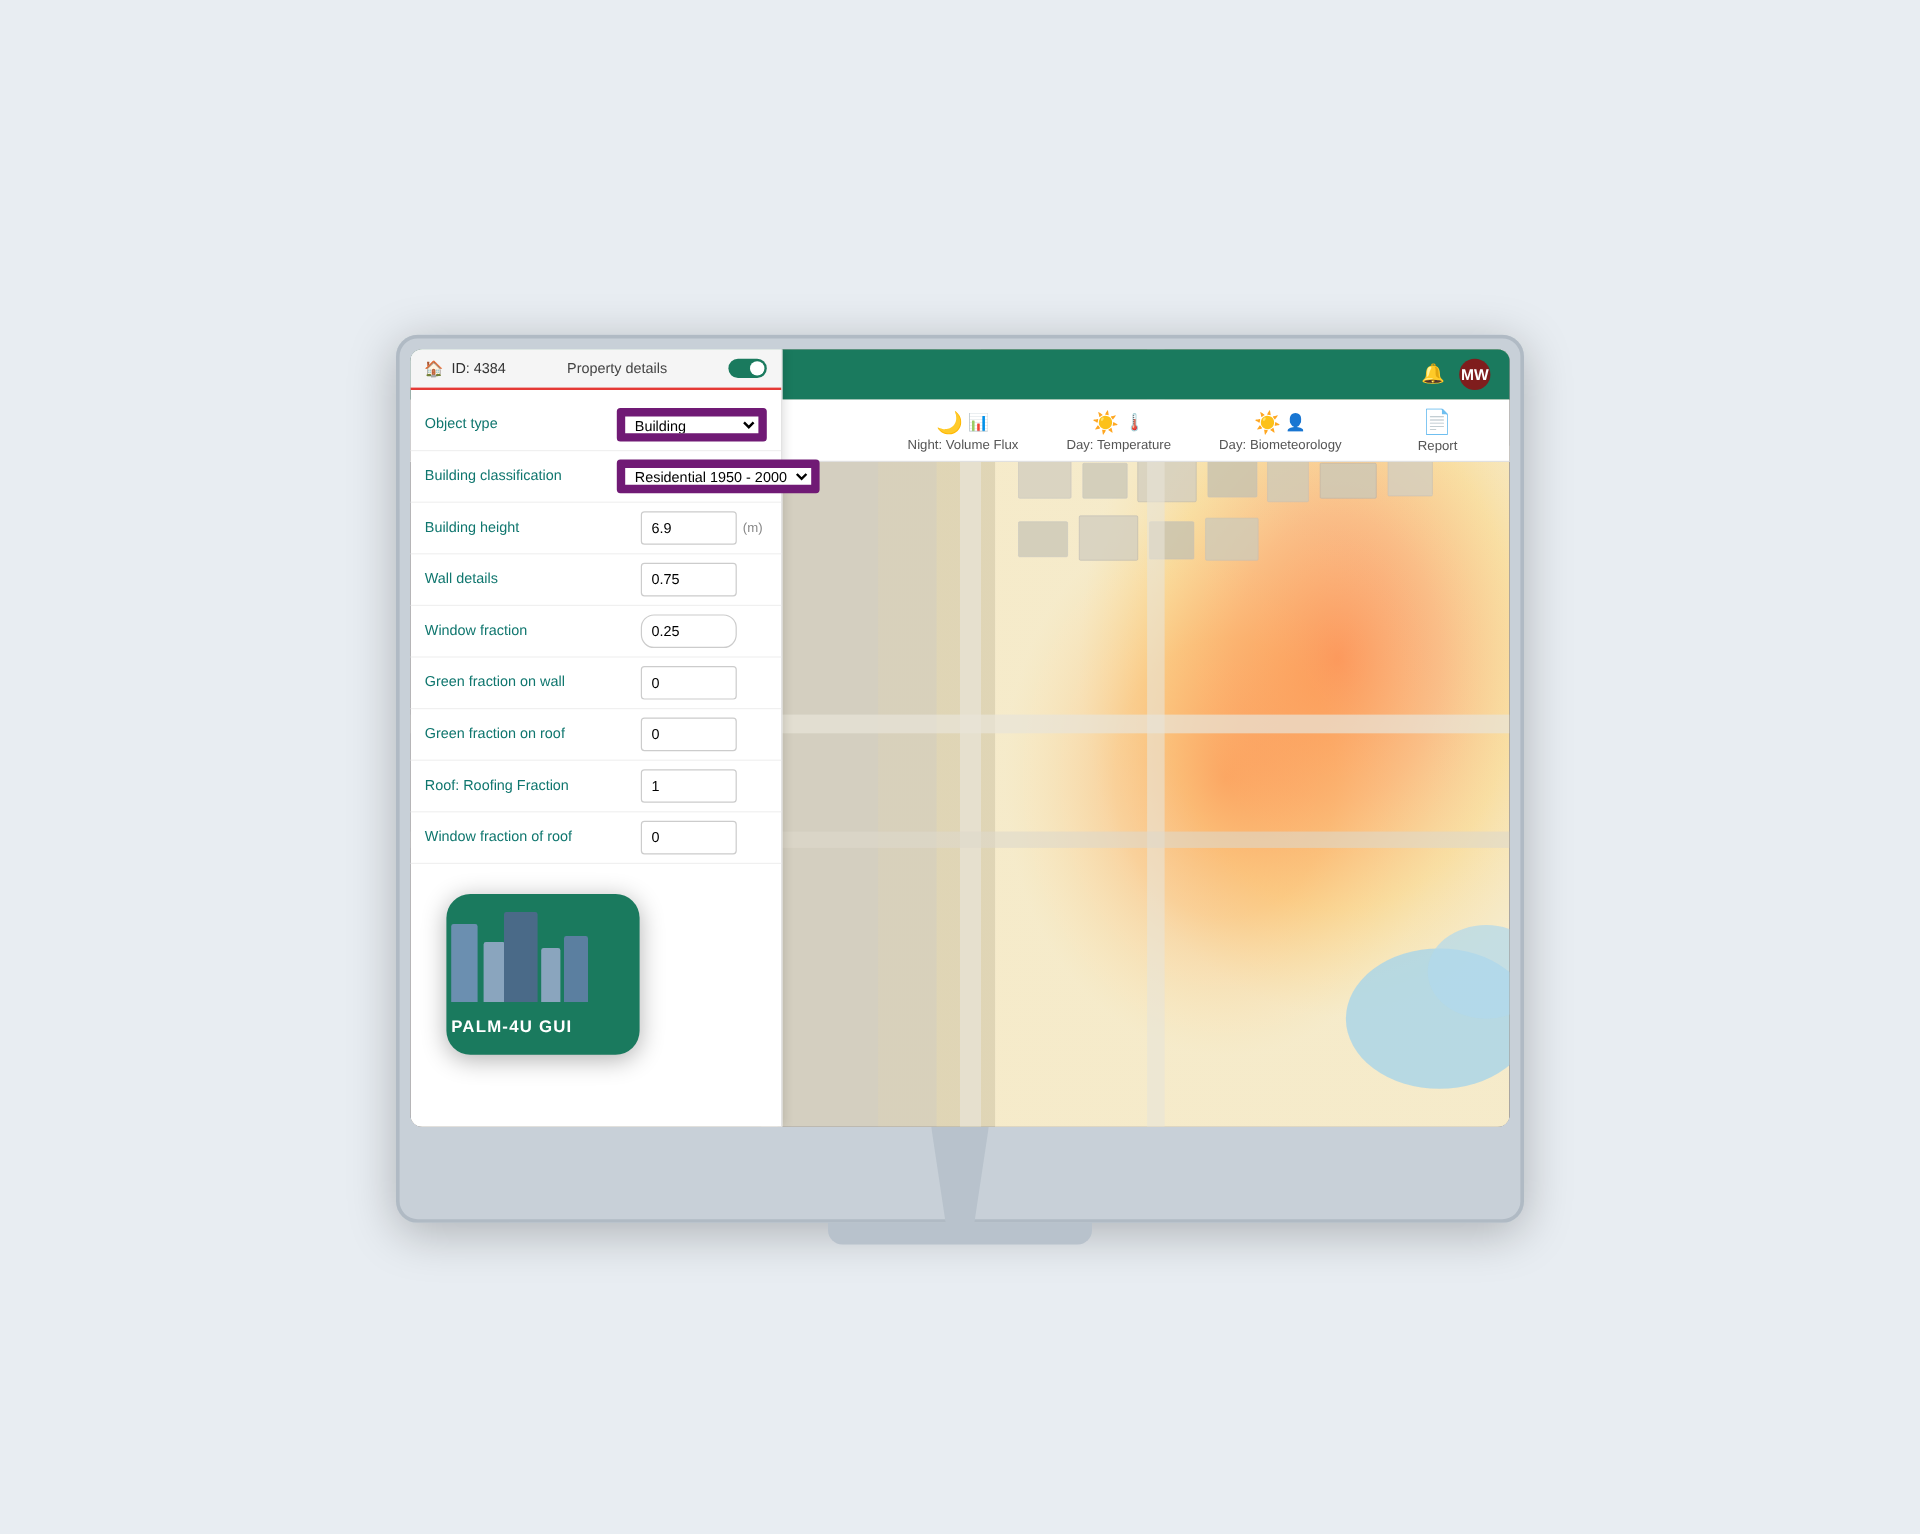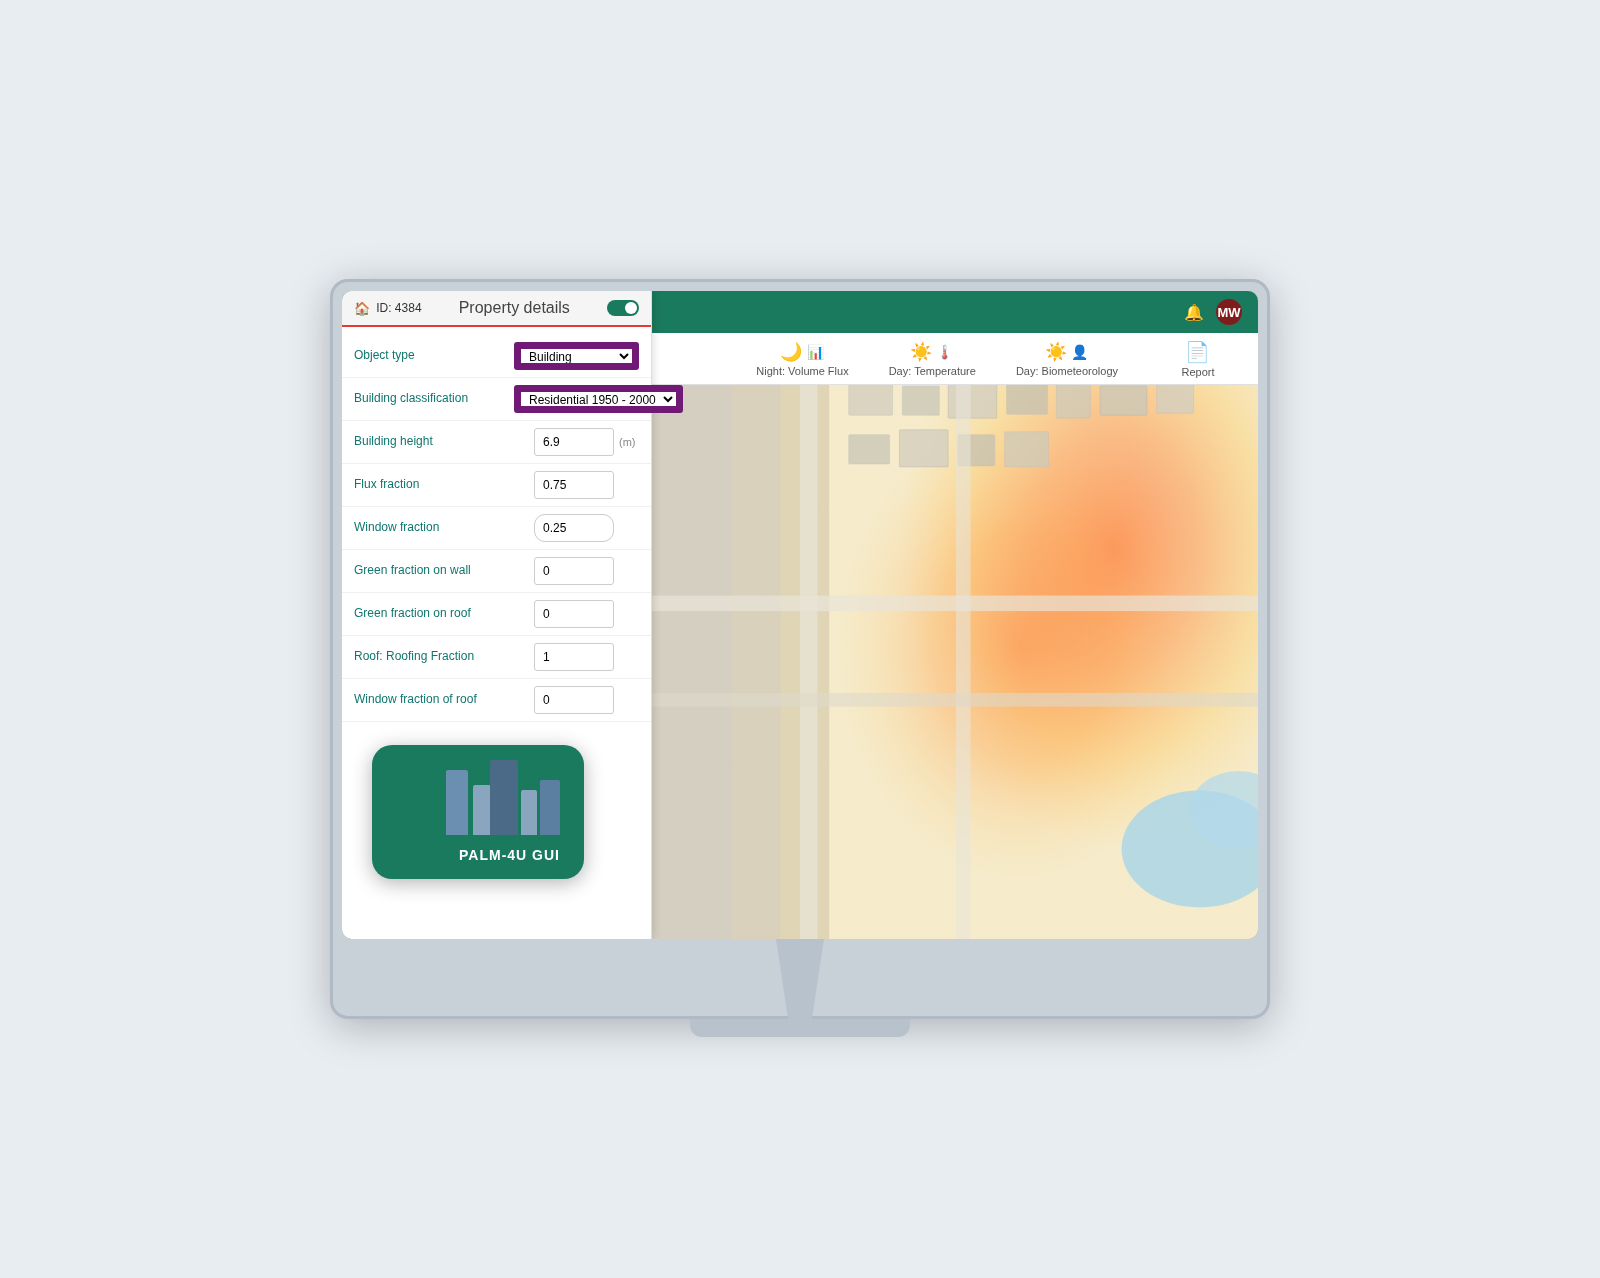--- a/index.html
+++ b/index.html
@@ -178,21 +178,21 @@
       align-items: center;
       gap: 6px;
     }
 
     .panel-header .id-icon {
       font-size: 13px;
       color: #555;
     }
 
     .panel-title-text {
-      font-size: 16px;
+      font-size: 12px;
       color: #444;
     }
 
     .panel-toggle {
       width: 32px;
       height: 16px;
       background: #1a7a5e;
       border-radius: 8px;
       position: relative;
       cursor: pointer;
@@ -257,27 +257,27 @@
       color: #888;
       margin-left: 5px;
       min-width: 20px;
     }
 
     
     .logo-overlay {
       position: absolute;
       bottom: 60px;
       left: 30px;
-      width: 212px;
+      width: 161px;
       background: #1a7a5e;
       border-radius: 20px;
-      padding: 20px 24px 16px;
+      padding: 20px 4px 16px;
       display: flex;
       flex-direction: column;
-      align-items: flex-end;
+      align-items: flex-start;
       gap: 12px;
       z-index: 30;
       box-shadow: 0 4px 20px rgba(0,0,0,0.3);
     }
 
     .logo-buildings {
       display: flex;
       align-items: flex-end;
       gap: 3px;
       height: 70px;
@@ -468,21 +468,21 @@
                 </select>
               </div>
 
               <div class="form-row">
                 <label class="form-label">Building height</label>
                 <input class="form-input" type="text" value="6.9" style="max-width: 80px;">
                 <span class="unit-label">(m)</span>
               </div>
 
               <div class="form-row">
-                <label class="form-label">Flux fraction</label>
+                <label class="form-label">Wall details</label>
                 <input class="form-input" type="text" value="0.75" style="max-width: 80px;">
               </div>
 
               <div class="form-row">
                 <label class="form-label">Window fraction</label>
                 <input class="form-input" type="text" value="0.25" style="max-width: 80px; border-radius: 11px;">
               </div>
 
               <div class="form-row">
                 <label class="form-label">Green fraction on wall</label>

